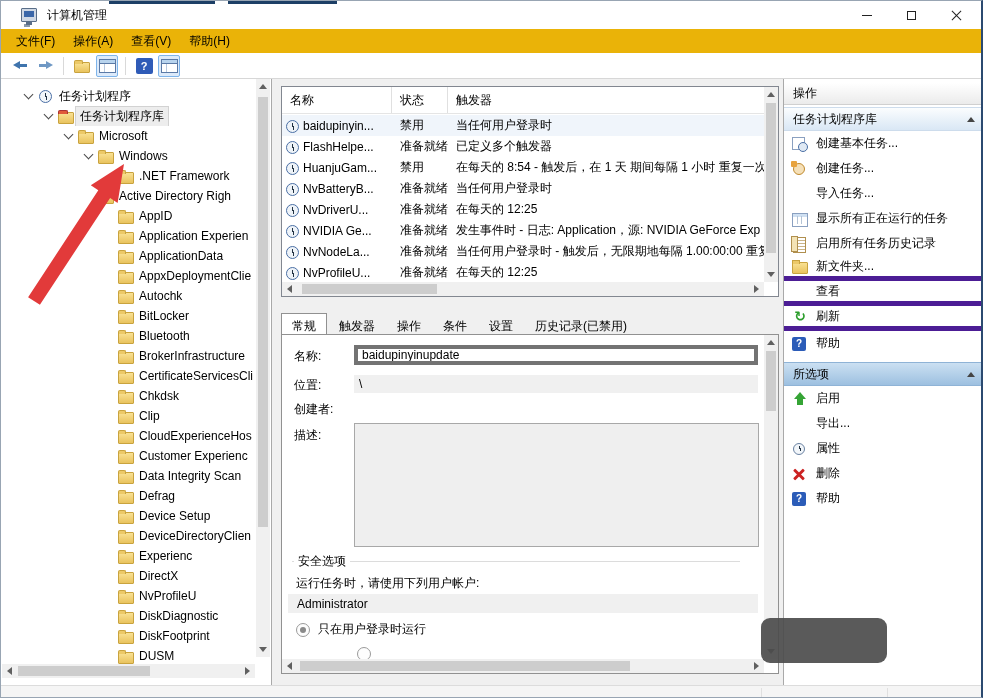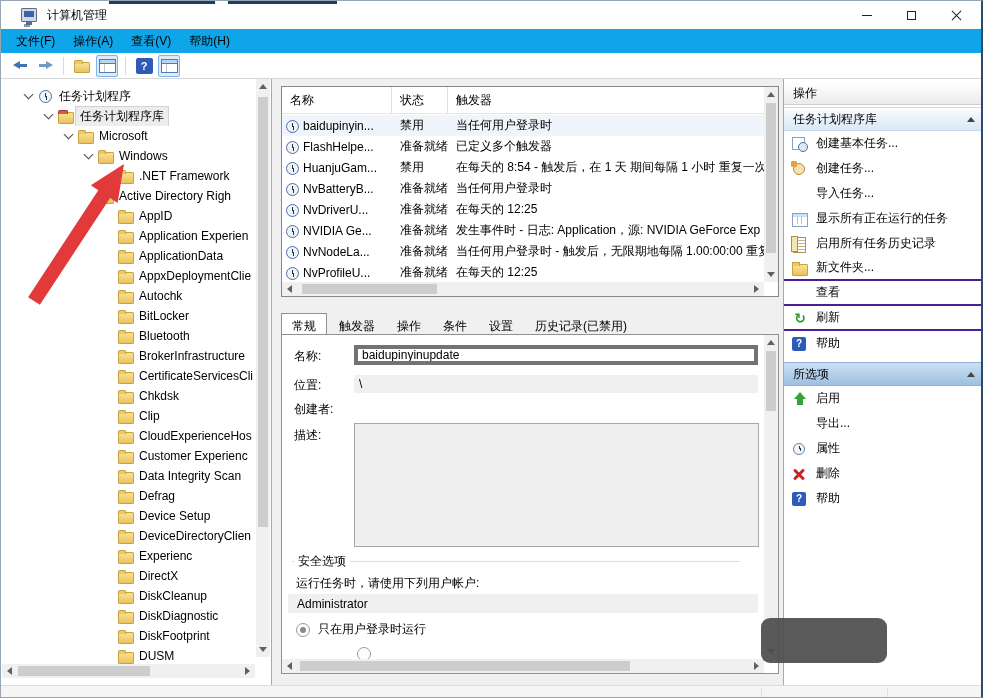--- a/index.html
+++ b/index.html
@@ -17,21 +17,21 @@
   .title-text { margin-left:10px; font-size:12px; }
   .caption-buttons { position:absolute; right:2px; top:0; height:28px; display:flex; }
   .cap-btn { width:45px; height:28px; display:flex; align-items:center; justify-content:center; cursor:pointer; }
   .glyph-min { width:10px; height:1px; background:#222; display:block; }
   .glyph-max { width:9px; height:9px; border:1px solid #222; display:block; }
   .glyph-close { position:relative; width:11px; height:11px; display:block; }
   .glyph-close::before,.glyph-close::after { content:""; position:absolute; left:-1px; top:5px; width:13px; height:1px; background:#222; }
   .glyph-close::before { transform:rotate(45deg); } .glyph-close::after { transform:rotate(-45deg); }
 
   
-  .menubar { position:absolute; left:0; top:28px; width:100%; height:24px; background:#0ea5e9; display:flex; align-items:center; padding-left:6px; }
+  .menubar { position:absolute; left:0; top:28px; width:100%; height:24px; background:#eab308; display:flex; align-items:center; padding-left:6px; }
   .menu-item { padding:3px 9px; cursor:default; }
   .toolbar { position:absolute; left:0; top:52px; width:100%; height:26px; background:#fff; border-bottom:1px solid #d7d7d7; display:flex; align-items:center; padding-left:8px; gap:3px; }
   .tb-sep { width:1px; height:18px; background:#d9d9d9; margin:0 4px; }
   .tb-btn { width:22px; height:22px; display:flex; align-items:center; justify-content:center; border:1px solid transparent; }
   .tb-btn.sel { border:1px solid #7eb4ea; background:#dceafa; border-radius:2px; }
   .arrow-glyph { position:relative; width:15px; height:9px; }
   .arrow-glyph .shaft { position:absolute; top:3px; width:8px; height:3px; background:#3f74ad; }
   .arrow-glyph.left .shaft { right:1px; } .arrow-glyph.right .shaft { left:1px; background:#6f98c4; }
   .arrow-glyph .head { position:absolute; top:0; width:0; height:0; border-top:4.5px solid transparent; border-bottom:4.5px solid transparent; }
   .arrow-glyph.left .head { left:0; border-right:7px solid #3f74ad; }
@@ -111,21 +111,21 @@
   .radio-dot.checked::before { content:""; position:absolute; left:3px; top:3px; width:6px; height:6px; border-radius:50%; background:#8a8a8a; }
 
   
   .actions-pane { position:absolute; left:782px; top:0; width:201px; height:606px; background:#fff; border-left:1px solid #a9a9a9; overflow:hidden; }
   .ap-header { position:absolute; left:0; top:4px; width:100%; height:22px; background:linear-gradient(#ffffff,#ebebeb); border-bottom:1px solid #d0d0d0; display:flex; align-items:center; padding-left:9px; }
   .ap-sec { height:24px; background:linear-gradient(#fbfdfe,#d9e7f5); border-top:1px solid #cddcec; border-bottom:1px solid #cddcec; display:flex; align-items:center; padding:0 9px; justify-content:space-between; }
   .ap-sec.blue { background:linear-gradient(#cbe0f2,#9dc0e0); border-color:#8fb3d6; }
   .collapse-tri { width:0; height:0; border-left:4px solid transparent; border-right:4px solid transparent; border-bottom:5px solid #444; }
   .ap-list { }
   .ap-item { position:relative; height:25px; display:flex; align-items:center; padding-left:7px; cursor:default; }
-  .ap-item.sep-after { border-bottom:2px solid #4c1d95; }
+  .ap-item.sep-after { border-bottom:5px solid #4c1d95; }
   .ap-item .ai { width:18px; height:16px; flex:0 0 18px; margin-right:7px; position:relative; }
   .ic-basic-task::before { content:""; position:absolute; left:1px; top:1px; width:11px; height:11px; background:#fff; border:1px solid #8aa0c0; }
   .ic-basic-task::after { content:""; position:absolute; right:1px; bottom:0; width:8px; height:8px; border-radius:50%; background:#dfe9f4; border:1px solid #4a6fa5; }
   .ic-create-task::before { content:""; position:absolute; left:2px; top:2px; width:10px; height:10px; border-radius:50%; background:#f5e0b8; border:1px solid #c08a2e; }
   .ic-create-task::after { content:""; position:absolute; left:0; top:0; width:6px; height:6px; background:#e8a33d; border-radius:1px; }
   .ic-running-tasks::before { content:""; position:absolute; left:1px; top:2px; width:14px; height:12px; background:linear-gradient(#cfe0f2 0 3px,#fff 3px); border:1px solid #8aa0c0; }
   .ic-running-tasks::after { content:""; position:absolute; left:6px; top:5px; width:1px; height:8px; background:#b4c4d6; box-shadow:4px 0 0 #b4c4d6; }
   .ic-history::before { content:""; position:absolute; left:2px; top:1px; width:11px; height:14px; background:repeating-linear-gradient(#fff 0 2px,#c9b489 2px 3px); border:1px solid #b08f4e; }
   .ic-history::after { content:""; position:absolute; left:0; top:0; width:5px; height:14px; background:#f3e3b5; border:1px solid #b08f4e; }
   .ic-new-folder::before { content:""; position:absolute; left:1px; top:4px; width:14px; height:10px; background:linear-gradient(#f9e193,#e9c35e); border:1px solid #c9a33e; border-radius:1px; }
@@ -361,21 +361,21 @@
 
           <div class="tree-row" style="padding-left: 100px;">
             <span class="chev"></span>
             <span class="tico ic-folder"></span>
             <span class="tlabel">DirectX</span>
           </div>
 
           <div class="tree-row" style="padding-left: 100px;">
             <span class="chev"></span>
             <span class="tico ic-folder"></span>
-            <span class="tlabel">DiskCleanup</span>
+            <span class="tlabel">NvProfileU</span>
           </div>
 
           <div class="tree-row" style="padding-left: 100px;">
             <span class="chev"></span>
             <span class="tico ic-folder"></span>
             <span class="tlabel">DiskDiagnostic</span>
           </div>
 
           <div class="tree-row" style="padding-left: 100px;">
             <span class="chev"></span>

